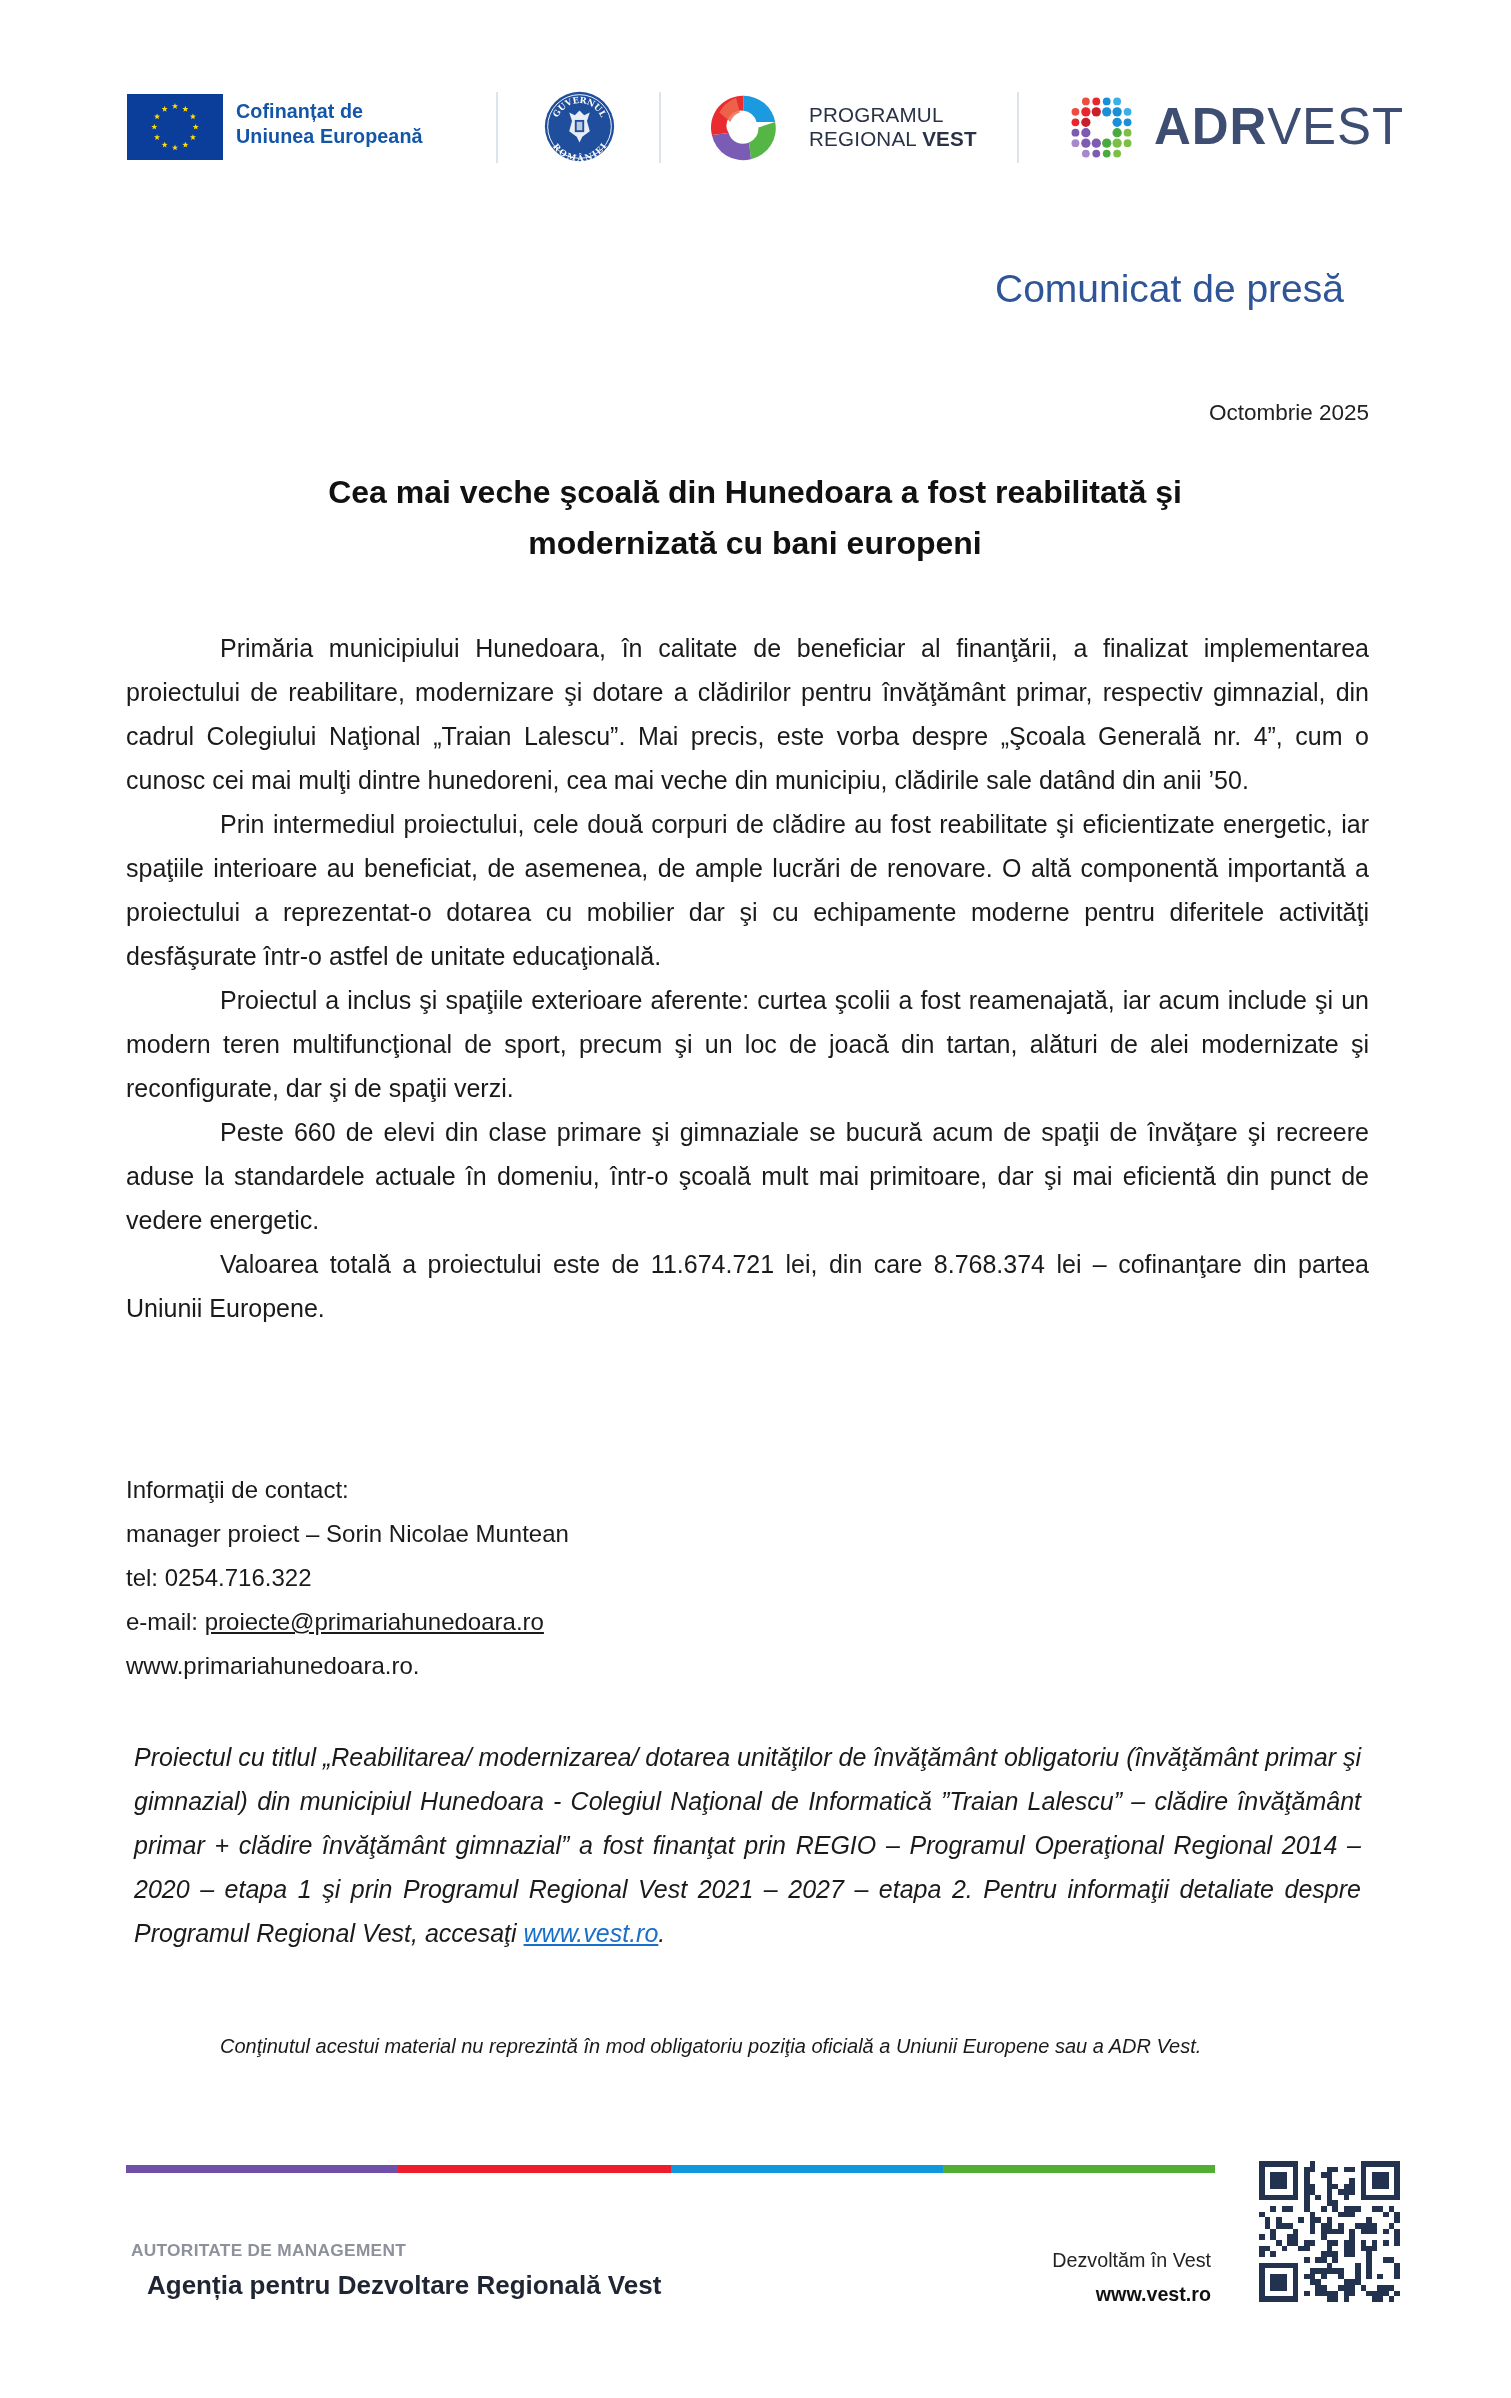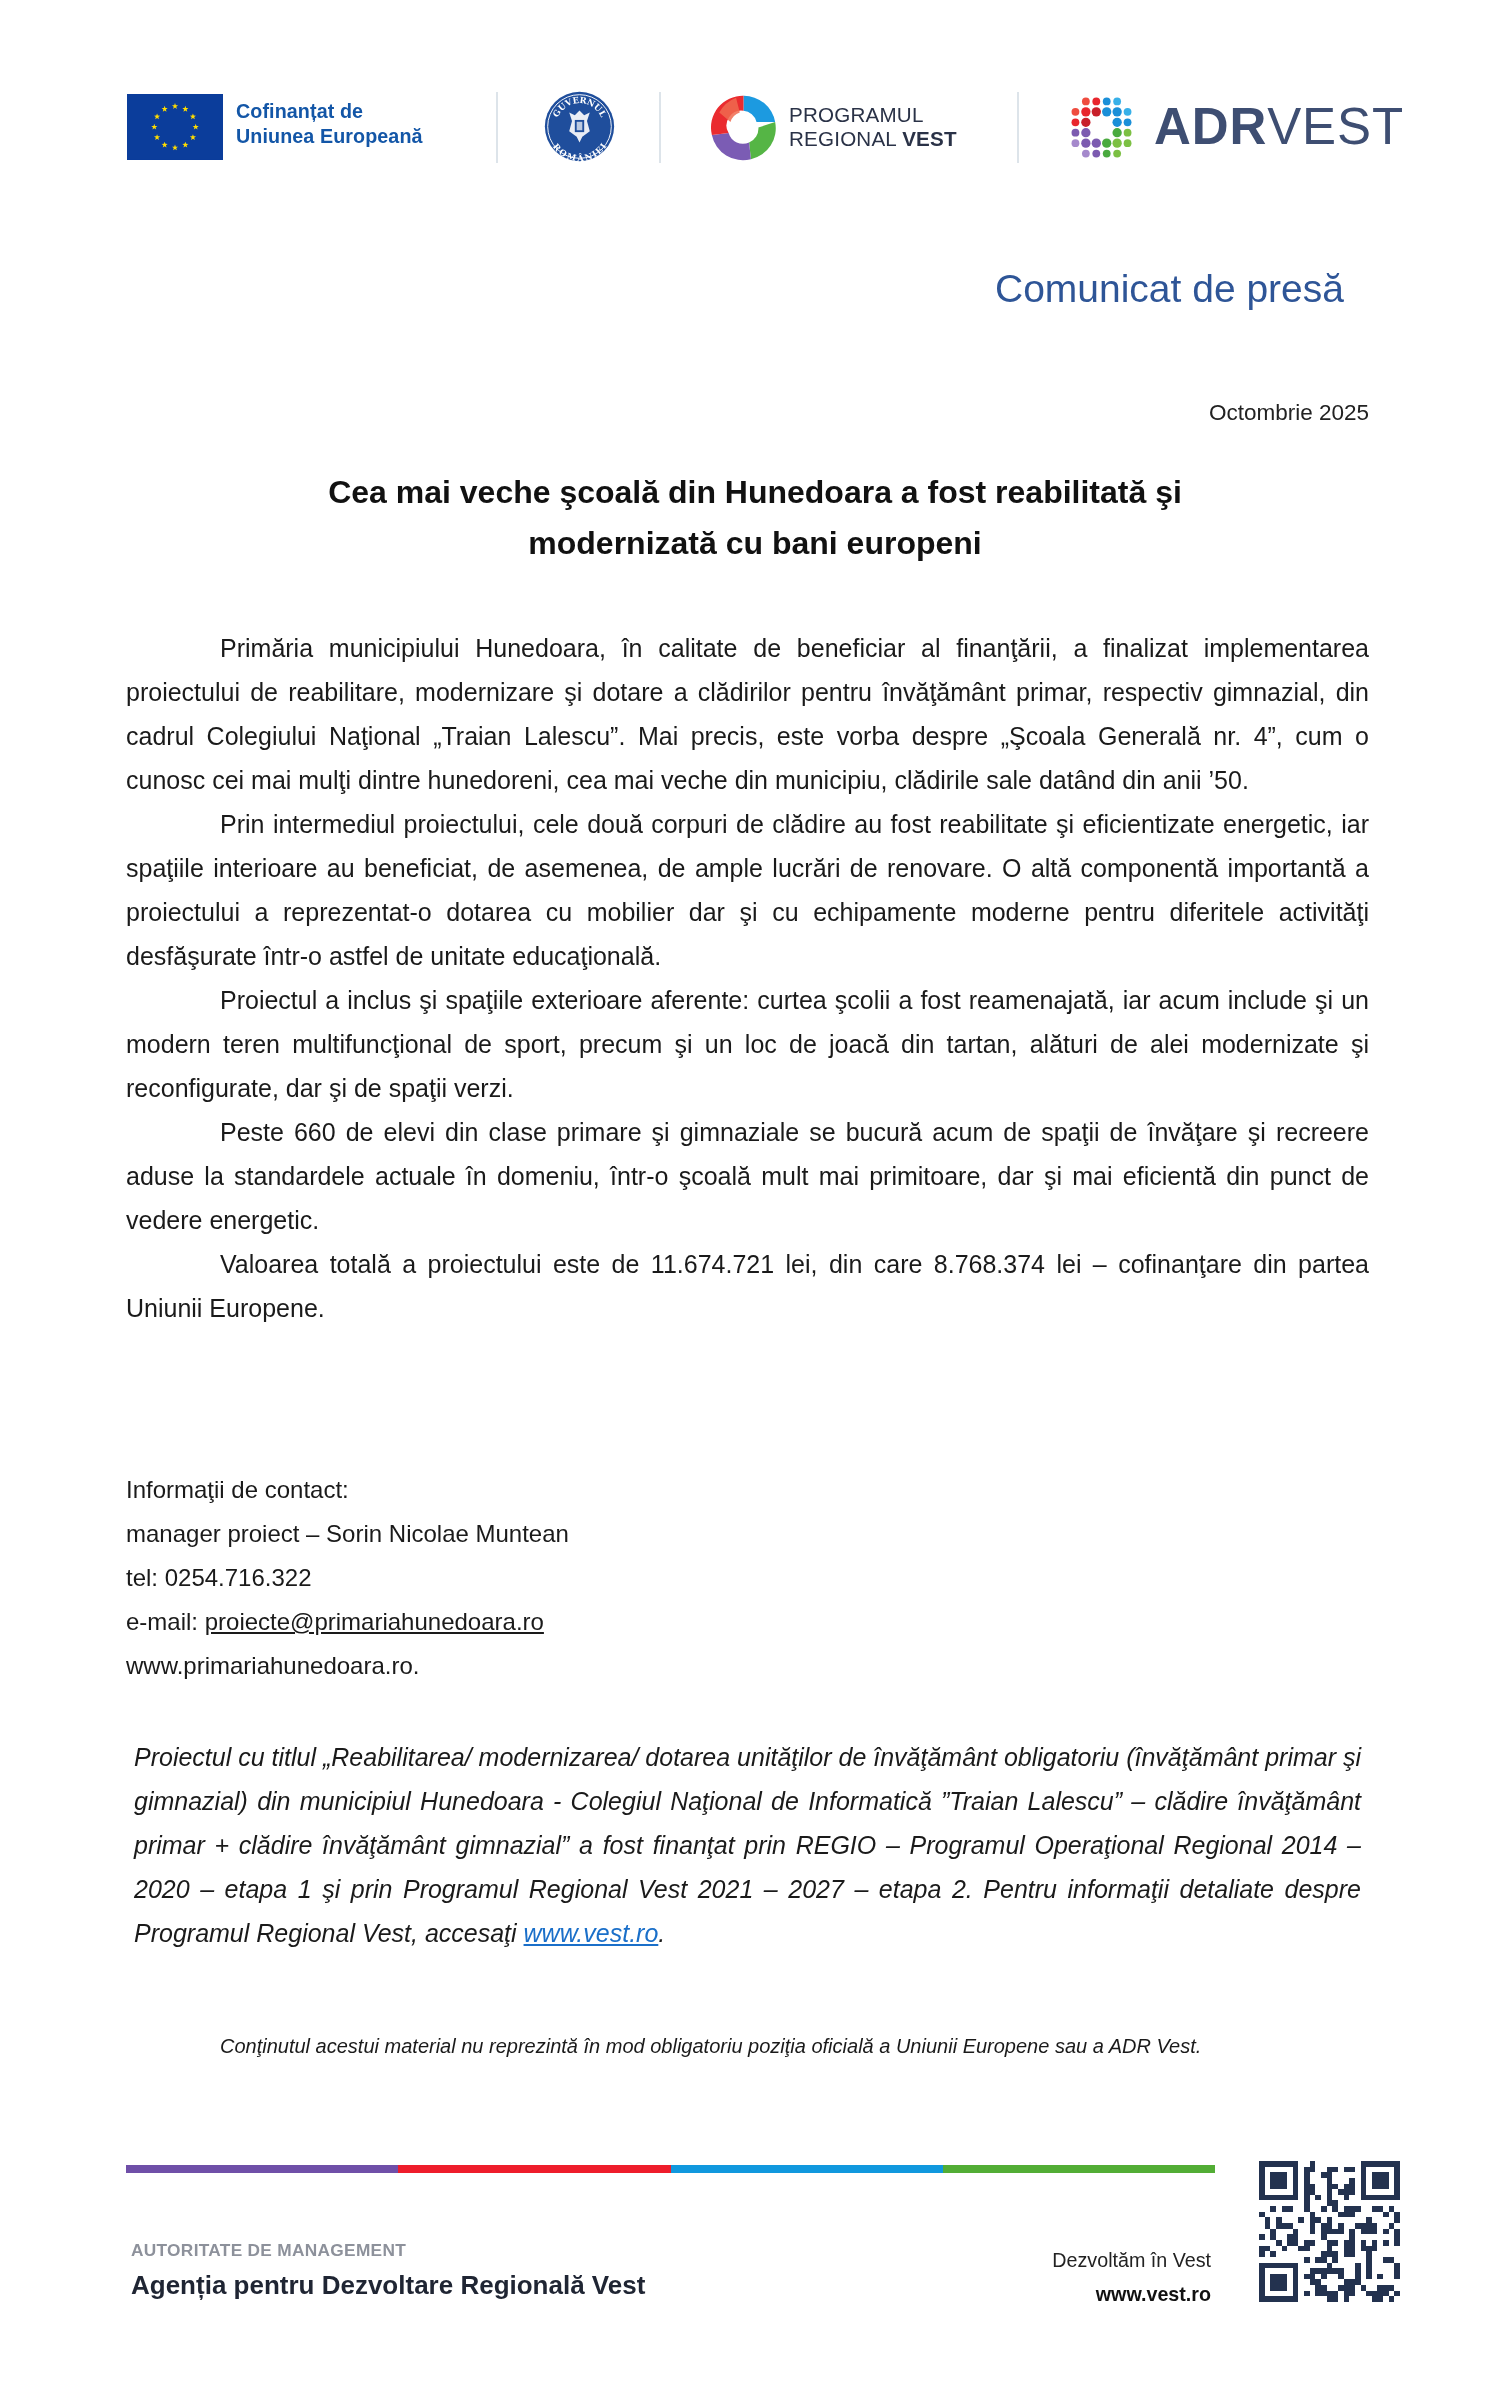--- a/index.html
+++ b/index.html
@@ -7,21 +7,21 @@
          font-family: "Liberation Sans", "DejaVu Sans", sans-serif; color: #1a1a1a; }
 
   
   .header { position: absolute; left: 0; top: 0; width: 1511px; height: 187px; }
   .eu-flag { position: absolute; left: 127px; top: 94px; width: 96px; height: 66px; background: #0b3d9b; }
   .eu-flag svg { width: 100%; height: 100%; display: block; }
   .eu-text { position: absolute; left: 236px; top: 99px; font-size: 19.7px; font-weight: bold; color: #1356a7; line-height: 25px; letter-spacing: 0.1px; }
   .divider { position: absolute; top: 92px; width: 1.9px; height: 71px; background: #dde4ea; }
   .gov-logo { position: absolute; left: 543px; top: 90px; width: 73px; height: 73px; }
   .prv-logo { position: absolute; left: 708px; top: 94px; width: 71px; height: 67px; }
-  .prv-text { position: absolute; left: 789px; top: 103px; font-size: 20.6px; color: #2a3247; line-height: 24px; letter-spacing: 0.2px; }
+  .prv-text { position: absolute; left: 809px; top: 103px; font-size: 20.6px; color: #2a3247; line-height: 24px; letter-spacing: 0.2px; }
   .prv-text b { font-weight: bold; }
   .adr-logo { position: absolute; left: 1068px; top: 94px; width: 67px; height: 67px; }
   .adr-text { position: absolute; left: 1154px; top: 96px; font-size: 51px; color: #3e4e72; line-height: 62px; letter-spacing: 0.9px; }
   .adr-text b { font-weight: bold; }
 
   
   .press-title { position: absolute; left: 0; width: 1344px; top: 267px; text-align: right; font-size: 39px; font-weight: normal; color: #2e5597; }
   .date { position: absolute; right: 142px; top: 384px; font-size: 22.5px; color: #222; margin-top: 16px; }
   .headline { position: absolute; left: 187px; width: 1136px; top: 467px; text-align: center; font-size: 32px; font-weight: bold; line-height: 51px; color: #111; }
 
@@ -35,21 +35,21 @@
   .italic-block { position: absolute; left: 126px; width: 1243px; top: 1727px; font-size: 25px; line-height: 44px; font-style: italic; color: #1a1a1a; }
   .italic-block p { margin: 8px; text-align: justify; }
   .italic-block a { color: #1a6fc9; text-decoration: underline; }
   .disclaimer { position: absolute; left: 126px; width: 1243px; top: 2024px; font-size: 20px; line-height: 44px; font-style: italic; color: #1a1a1a; }
   .disclaimer p { margin: 0; text-align: justify; text-indent: 94px; }
 
   
   .color-bar { position: absolute; left: 126px; top: 2165px; width: 1089px; height: 7.5px; display: flex; }
   .color-bar span { flex: 1; height: 100%; display: block; }
   .footer-authority { position: absolute; left: 131px; top: 2240px; font-size: 17.3px; font-weight: bold; color: #8d919b; letter-spacing: 0.3px; }
-  .footer-agency { position: absolute; left: 131px; top: 2270px; font-size: 26px; font-weight: bold; color: #1f2533; }
+  .footer-agency { position: absolute; left: 147px; top: 2270px; font-size: 26px; font-weight: bold; color: #1f2533; }
   .footer-slogan { position: absolute; right: 300px; top: 2249px; font-size: 19.7px; color: #222; text-align: right; }
   .footer-url { position: absolute; right: 300px; top: 2283px; font-size: 19.7px; font-weight: bold; color: #111; text-align: right; }
   .qr { position: absolute; left: 1259px; top: 2161px; width: 141px; height: 141px; }
 </style>
 </head>
 <body>
 
 <div class="header">
   <div class="eu-flag">
     <svg viewBox="0 0 102 70" id="eu-svg">

